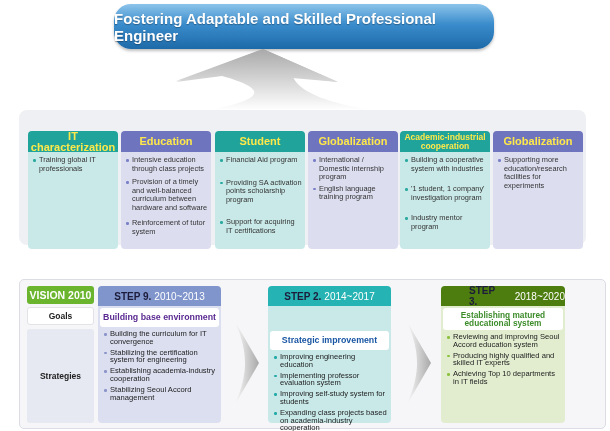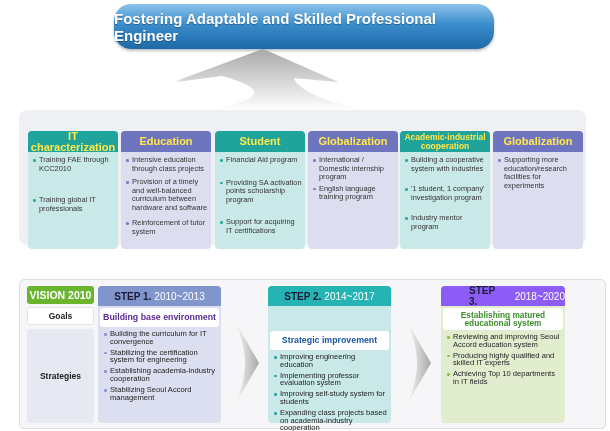--- a/index.html
+++ b/index.html
@@ -88,21 +88,21 @@
   .step1 .step-goal { color: #5a2a92; }
   .step1 li::before { background: #8a94c9; }
 
   .step2 { left: 248px; background: #c9e9e9; }
   .step2 .step-head { background: #26b3b3; }
   .step2 .step-head .yrs { color: #ffffff; }
   .step2 .step-goal { color: #1a56a4; margin-top: 25px; }
   .step2 li::before { background: #22aaa8; }
 
   .step3 { left: 421px; background: #e2edcf; width: 124px; }
-  .step3 .step-head { background: #8b5cf6; padding-left: 28px; }
+  .step3 .step-head { background: #4d7c0f; padding-left: 28px; }
   .step3 .step-head .yrs { color: #ffffff; margin-left: 15px; }
   .step3 .step-goal { color: #3d8c2a; height: 22px; font-size: 8.3px; }
   .step3 li::before { background: #8cc23f; }
 
   .chevron { position: absolute; top: 38px; width: 40px; height: 90px; }
 </style>
 </head>
 <body>
 
 <div class="title-banner">Fostering Adaptable and Skilled Professional Engineer</div>
@@ -115,21 +115,20 @@
     </linearGradient>
   </defs>
   <path d="M123 5 L198 38 L152 34 C162 52 198 62 235 66 L100 66 C135 60 165 48 81 30 L36 37 Z" fill="url(#ag)" transform="translate(0,0)"></path>
   <path d="M123 5 L198 38 L153 33 C160 50 195 60 230 66 L70 66 C110 58 140 48 82 32 L36 38 Z" fill="url(#ag)"></path>
 </svg>
 
 <div class="pillars-panel">
   <div class="pillar teal" style="left:9px">
     <div class="pillar-head">IT characterization</div>
     <ul>
-      <li style="margin-bottom:23px">Training FAE through KCC2010</li>
       <li>Training global IT professionals</li>
     </ul>
   </div>
   <div class="pillar lav" style="left:102px">
     <div class="pillar-head">Education</div>
     <ul>
       <li style="margin-bottom:5px">Intensive education through class projects</li>
       <li style="margin-bottom:7px">Provision of a timely and well-balanced curriculum between hardware and software</li>
       <li>Reinforcement of tutor system</li>
     </ul>
@@ -165,21 +164,21 @@
   </div>
 </div>
 
 <div class="roadmap-panel">
   <div class="vision-head">VISION 2010</div>
   <div class="goals-cell">Goals</div>
   <div class="strategies-cell">Strategies</div>
 
   <div class="step step1">
     <div class="step-head">
-      <span>STEP 1.</span>
+      <span>STEP 9.</span>
       <span class="yrs">2010~2013</span>
     </div>
     <div class="step-goal">Building base environment</div>
     <ul>
       <li>Building the curriculum for IT convergence</li>
       <li>Stabilizing the certification system for engineering</li>
       <li>Establishing academia-industry cooperation</li>
       <li>Stabilizing Seoul Accord management</li>
     </ul>
   </div>

